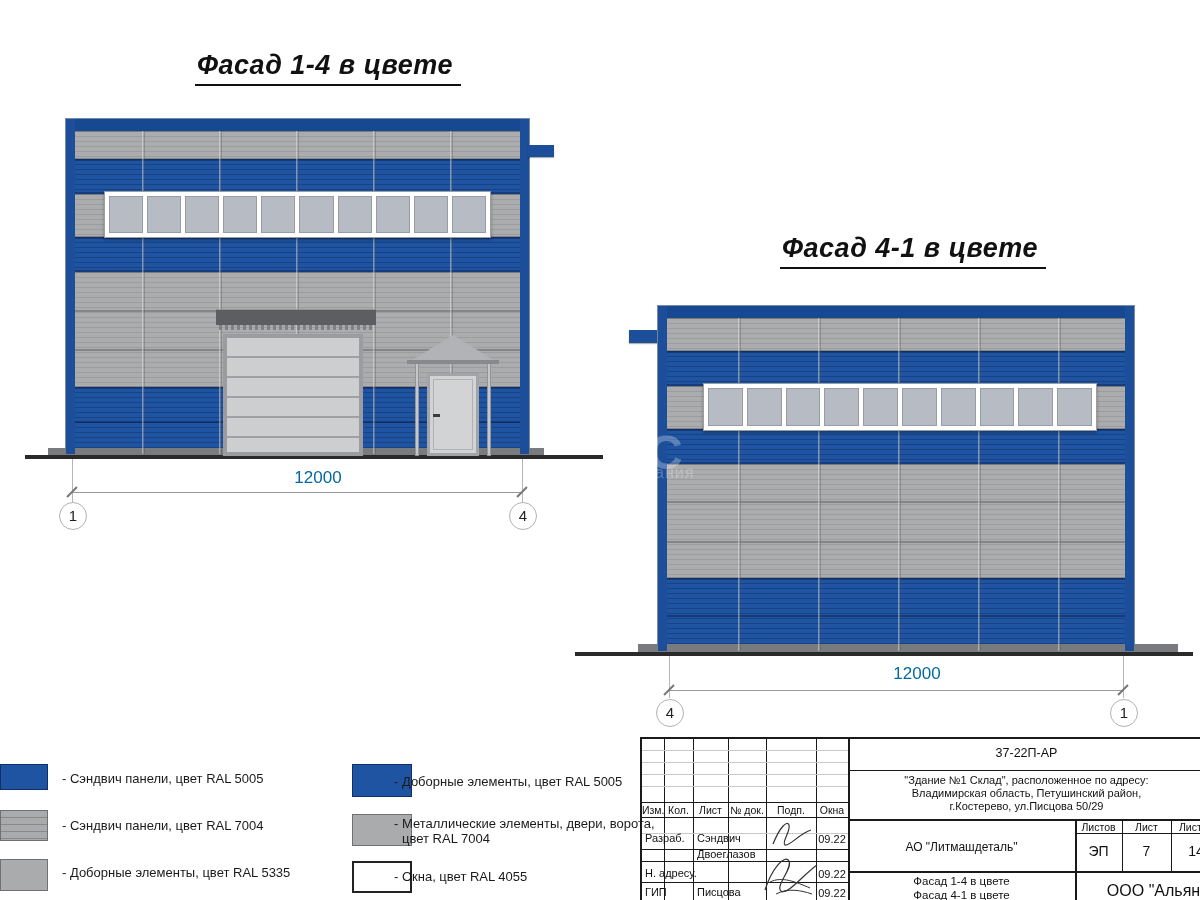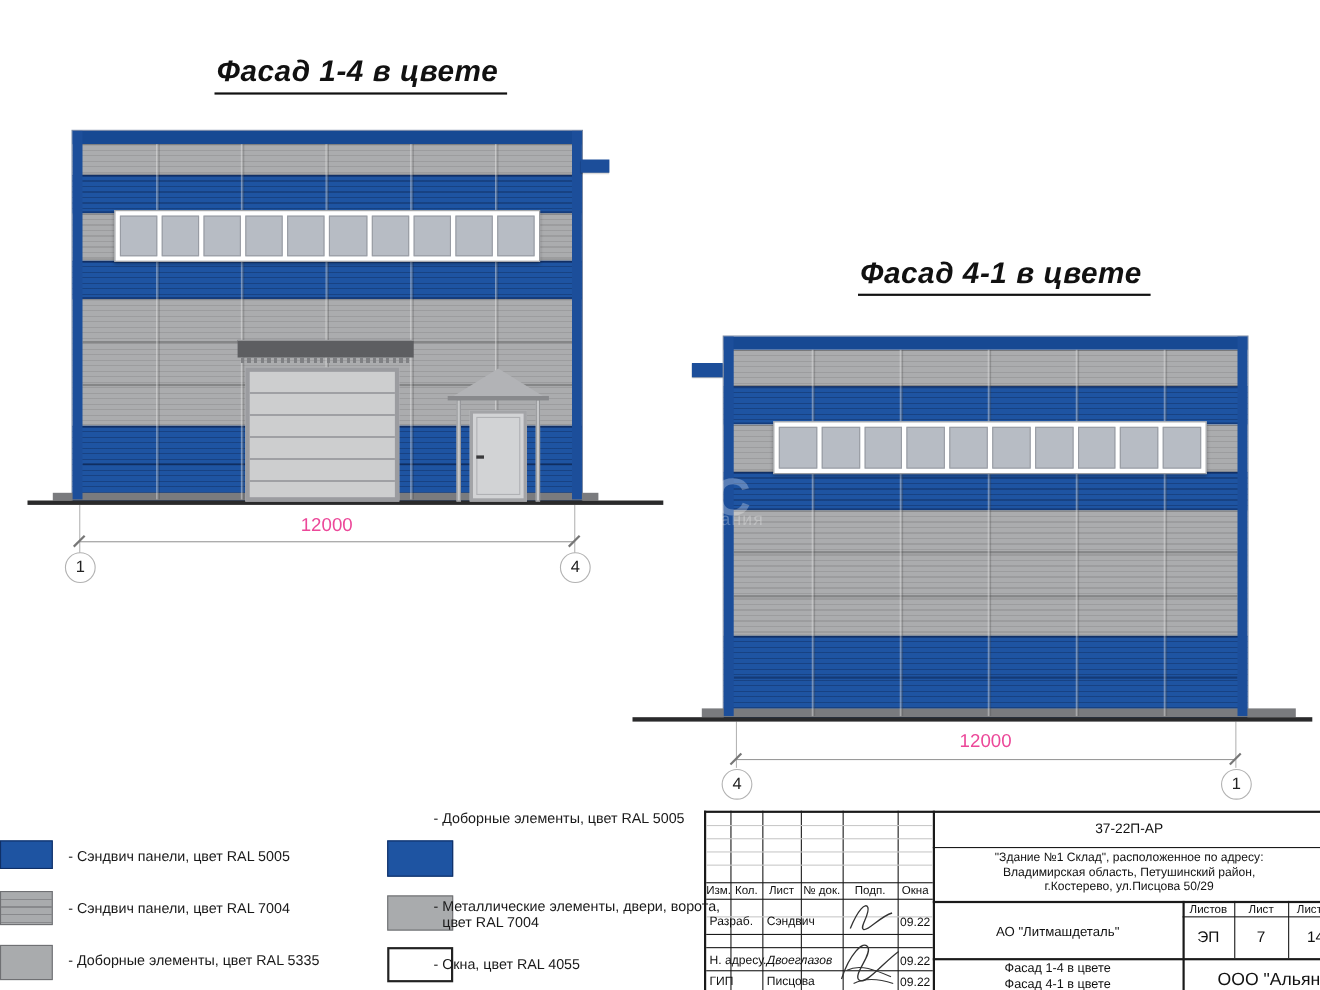--- a/index.html
+++ b/index.html
@@ -44,21 +44,21 @@
   .door{position:absolute;background:#d2d3d5;border:3px solid #a3a4a7;box-sizing:border-box;z-index:7;}
   .door-inner{position:absolute;inset:3px;border:1px solid #b0b1b4;}
   .handle{position:absolute;width:7px;height:3px;background:#3a3a3c;z-index:8;}
 
   
   .foundation{position:absolute;background:#7a7b7e;z-index:1;}
   .groundline{position:absolute;background:#2a2a2b;z-index:2;}
   .dimline{position:absolute;height:1px;background:#9a9a9a;}
   .extline{position:absolute;width:1px;background:#b5b5b5;}
   .tick{position:absolute;width:14px;height:2px;background:#777;transform:rotate(-45deg);}
-  .dimtext{position:absolute;font-size:17px;color:#ec4899;text-align:center;}
+  .dimtext{position:absolute;font-size:17px;color:#0369a1;text-align:center;margin-left:21px;}
   .axis{position:absolute;width:26px;height:26px;border:1px solid #b2b2b2;border-radius:50%;
         background:#fff;text-align:center;line-height:26px;font-size:15px;color:#222;z-index:3;}
 
   .watermark-big{position:absolute;font-size:48px;font-weight:bold;color:rgba(255,255,255,.28);z-index:9;}
   .watermark-small{position:absolute;font-size:16px;color:rgba(255,255,255,.25);z-index:9;letter-spacing:1px;}
 
   
   .swatch{position:absolute;box-sizing:border-box;}
   .sw-blue{background:#1e54a2;border:1px solid #0f2f66;}
   .sw-gray{background:#a9abad;border:1px solid #6f7073;}
@@ -195,21 +195,21 @@
 
   <div>
     <div class="swatch sw-blue" style="left:0;top:764px;width:48px;height:26px;"></div>
     <div class="leglabel" style="left:62px;top:771px;">- Сэндвич панели, цвет RAL 5005</div>
     <div class="swatch sw-gray-str" style="left:0;top:810px;width:48px;height:31px;"></div>
     <div class="leglabel" style="left:62px;top:818px;">- Сэндвич панели, цвет RAL 7004</div>
     <div class="swatch sw-gray" style="left:0;top:859px;width:48px;height:32px;"></div>
     <div class="leglabel" style="left:62px;top:865px;">- Доборные элементы, цвет RAL 5335</div>
 
     <div class="swatch sw-blue" style="left:352px;top:764px;width:60px;height:33px;"></div>
-    <div class="leglabel" style="left:394px;top:736px;">- Доборные элементы, цвет RAL 5005</div>
+    <div class="leglabel" style="left:394px;top:774px;">- Доборные элементы, цвет RAL 5005</div>
     <div class="swatch sw-gray" style="left:352px;top:814px;width:60px;height:32px;"></div>
     <div class="leglabel" style="left:394px;top:816px;">- Металлические элементы, двери, ворота,</div>
     <div class="leglabel" style="left:402px;top:831px;">цвет RAL 7004</div>
     <div class="swatch sw-white" style="left:352px;top:861px;width:60px;height:32px;"></div>
     <div class="leglabel" style="left:394px;top:869px;">- Окна, цвет RAL 4055</div>
   </div>
 
   <div>
 
     <div class="hl2" style="left:640px;top:737px;width:580px;"></div>
@@ -242,21 +242,21 @@
     <div class="tb tbc" style="left:664px;top:804px;width:29px;font-size:10.5px;">Кол.</div>
     <div class="tb tbc" style="left:693px;top:804px;width:35px;font-size:10.5px;">Лист</div>
     <div class="tb tbc" style="left:728px;top:804px;width:38px;font-size:10.5px;">№ док.</div>
     <div class="tb tbc" style="left:766px;top:804px;width:50px;font-size:10.5px;">Подп.</div>
     <div class="tb tbc" style="left:816px;top:804px;width:32px;font-size:10.5px;">Окна</div>
 
     <div class="tb" style="left:645px;top:832px;">Разраб.</div>
     <div class="tb" style="left:697px;top:832px;">Сэндвич</div>
     <div class="tb tbc" style="left:816px;top:833px;width:32px;">09.22</div>
     <div class="tb" style="left:645px;top:867px;">Н. адресу.</div>
-    <div class="tb" style="left:697px;top:867px;font-style:italic;">Двоеглазов</div>
+    <div class="tb" style="left:697px;top:848px;">Двоеглазов</div>
     <div class="tb tbc" style="left:816px;top:868px;width:32px;">09.22</div>
     <div class="tb" style="left:645px;top:886px;">ГИП</div>
     <div class="tb" style="left:697px;top:886px;">Писцова</div>
     <div class="tb tbc" style="left:816px;top:887px;width:32px;">09.22</div>
 
     <svg class="sig" style="left:770px;top:819px;" width="44" height="28" viewBox="0 0 44 28">
       <path d="M3 25 C 10 8, 17 1, 19 6 C 21 12, 11 24, 15 26 C 19 28, 30 14, 41 11" fill="none" stroke="#333" stroke-width="1.2"></path>
     </svg>
     <svg class="sig" style="left:760px;top:850px;" width="62" height="48" viewBox="0 0 62 48">
       <path d="M5 40 C 12 18, 25 4, 29 11 C 33 18, 15 36, 21 41 C 27 46, 44 24, 57 15" fill="none" stroke="#333" stroke-width="1.2"></path>

